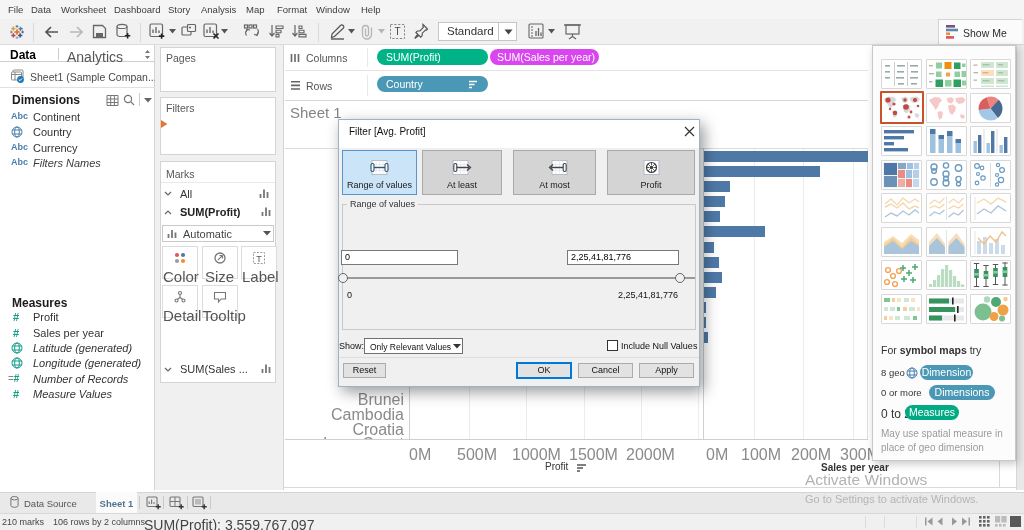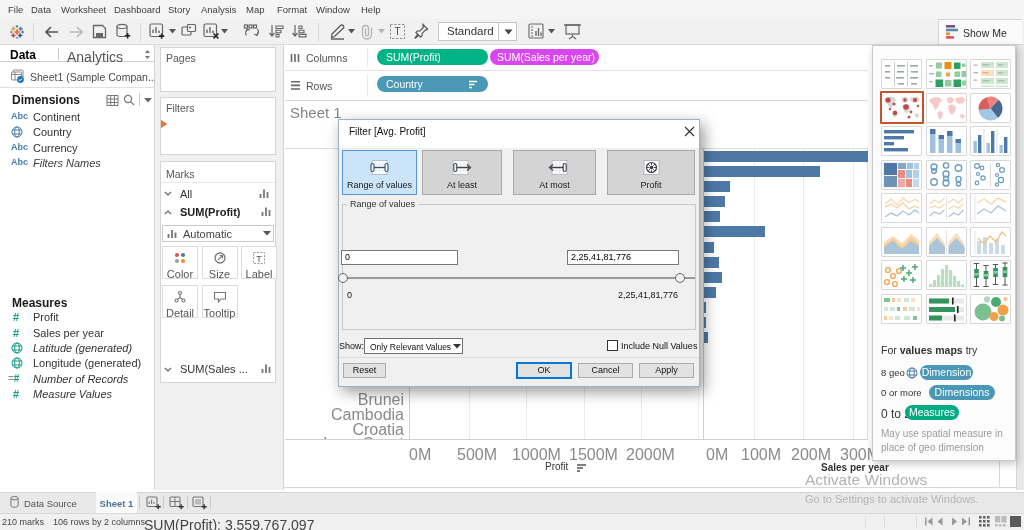--- a/index.html
+++ b/index.html
@@ -8,21 +8,21 @@
 .ab{position:absolute}
 .vl{position:absolute;width:1px;background:#d9d9d9}
 .hl{position:absolute;height:1px;background:#e0e0e0}
 .pill{position:absolute;height:16px;border-radius:8px;color:#fff;font-size:10.5px;line-height:16px}
 .card{position:absolute;background:#fff;border:1px solid #d4d4d4}
 .thumb{position:absolute;width:41px;height:30px;background:#fff;border:1px solid #d8d8d8;border-radius:1px}
 .fbtn{position:absolute;width:79px;height:45px;background:#d4d4d4;border:1px solid #a9a9a9;text-align:center}
 .fbtn .lbl{position:absolute;left:0;width:100%;top:29px;font-size:9px;color:#1a1a1a;white-space:nowrap}
 .wbtn{position:absolute;height:15px;background:#e2e2e2;border:1px solid #acacac;font-size:9px;color:#111;text-align:center;line-height:13px}
 .mbtn{position:absolute;width:36px;height:33px;background:#fff;border:1px solid #dcdcdc;text-align:center}
-.mbtn .lbl{position:absolute;left:0;width:100%;top:21px;font-size:11px;color:#555}
+.mbtn .lbl{position:absolute;left:0;width:100%;top:21px;font-size:15px;color:#555}
 .fld{position:absolute;font-size:11px;color:#333;white-space:nowrap}
 .tick{position:absolute;font-size:16px;color:#8a8a8a;white-space:nowrap}
 </style>
 </head>
 <body>
 
 <div class="ab" style="left:0;top:0;width:1024px;height:19px;background:#f5f5f5"></div>
 <div class="ab" style="left:0;top:4px;font-size:9.5px;color:#3c3c3c">
 <span class="ab" style="left:8px">File</span>
 <span class="ab" style="left:31px">Data</span>
@@ -225,21 +225,21 @@
     </g>
   </svg>
 <div class="fld" style="left:33px;top:342px;font-style:italic">Latitude (generated)</div>
 <svg class="ab" style="left:11px;top:357px" width="12" height="12" viewBox="0 0 12 12">
     <g stroke="#159d88" fill="none" stroke-width="1">
       <circle cx="6" cy="6" r="5"></circle>
       <ellipse cx="6" cy="6" rx="2.3" ry="5"></ellipse>
       <path d="M1.2 4h9.6 M1.2 8h9.6"></path>
     </g>
   </svg>
-<div class="fld" style="left:33px;top:357px;">Longitude (generated)</div>
+<div class="fld" style="left:33px;top:357px;font-style:italic">Longitude (generated)</div>
 <div class="ab" style="left:8px;top:373px;font-size:10px;color:#888">=<span style="font-weight:bold;color:#159d88">#</span></div>
 <div class="fld" style="left:33px;top:373px;font-style:italic">Number of Records</div>
 <div class="ab" style="left:13px;top:388px;font-size:11px;font-weight:bold;color:#159d88">#</div>
 <div class="fld" style="left:33px;top:388px;font-style:italic">Measure Values</div>
 
 <div class="ab" style="left:155px;top:45px;width:129px;height:445px;background:#f0f0f0;border-right:1px solid #d4d4d4"></div>
 <div class="card" style="left:160px;top:47px;width:116px;height:45px"></div>
 <div class="ab" style="left:166px;top:52px;font-size:10.5px;color:#575757">Pages</div>
 <div class="card" style="left:160px;top:97px;width:116px;height:58px"></div>
 <div class="ab" style="left:166px;top:102px;font-size:10.5px;color:#575757">Filters</div>
@@ -815,21 +815,21 @@
 <svg class="ab" style="left:971px;top:294.5px" width="39" height="28" viewBox="0 0 39 28">
     <circle cx="12" cy="17" r="8.5" fill="#7cbf91"></circle>
     <circle cx="25" cy="7" r="5" fill="#4ca973"></circle>
     <circle cx="32" cy="15" r="5.5" fill="#f0a148"></circle>
     <circle cx="23" cy="21.5" r="4.5" fill="#f0a148"></circle>
     <circle cx="31" cy="23.5" r="3" fill="#7cbf91"></circle>
     <circle cx="16" cy="4.5" r="3.2" fill="#aed8bc"></circle>
     <circle cx="34.5" cy="4" r="2.2" fill="#f6c98c"></circle>
   </svg>
 
-<div class="ab" style="left:881px;top:344px;font-size:10.5px;color:#333">For <b>values maps</b> try</div>
+<div class="ab" style="left:881px;top:344px;font-size:10.5px;color:#333">For <b>symbol maps</b> try</div>
 <div class="ab" style="left:881px;top:366.5px;font-size:9.5px;color:#333">8 geo</div>
 <svg class="ab" style="left:906px;top:367px" width="12" height="12" viewBox="0 0 12 12">
     <g stroke="#4a7fae" fill="none" stroke-width="1">
       <circle cx="6" cy="6" r="5"></circle>
       <ellipse cx="6" cy="6" rx="2.3" ry="5"></ellipse>
       <path d="M1.2 4h9.6 M1.2 8h9.6"></path>
     </g>
   </svg>
 <div class="pill" style="left:920px;top:364.5px;width:53px;height:15px;line-height:15px;background:#4a98b5;font-size:10.5px;text-align:center;border-radius:7.5px">Dimension</div>
 <div class="ab" style="left:881px;top:387px;font-size:9.5px;color:#333">0 or more</div>

